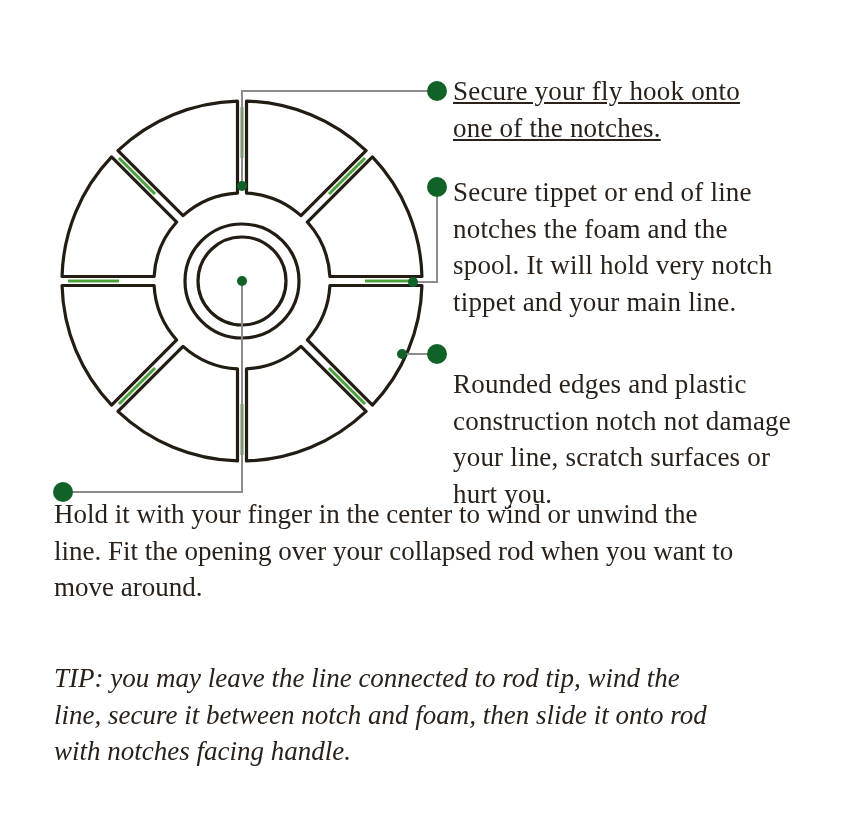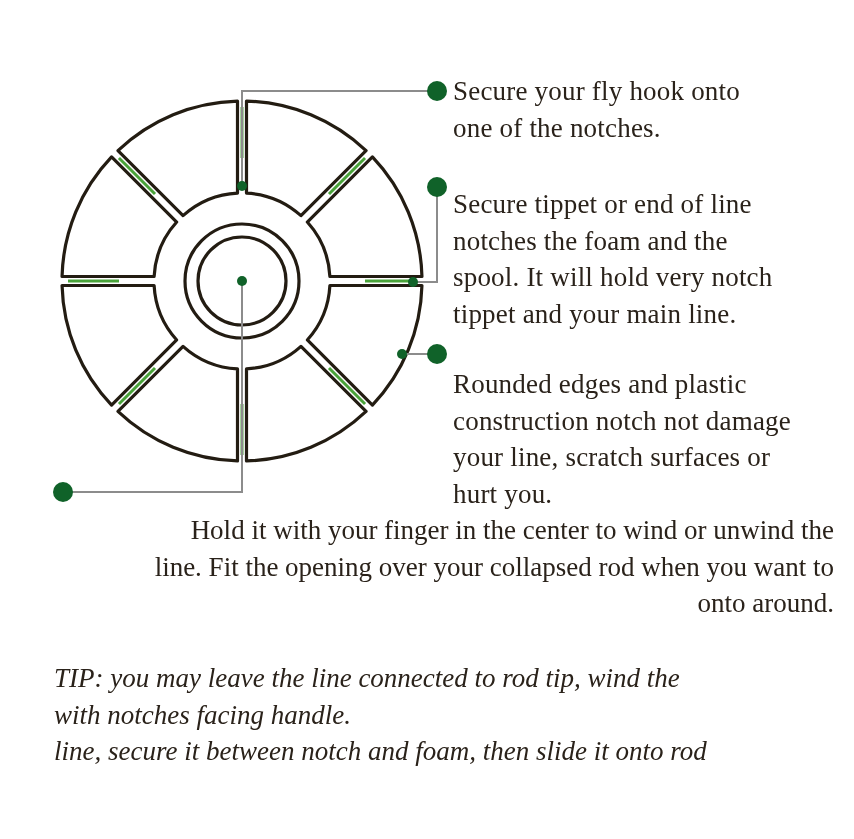--- a/index.html
+++ b/index.html
@@ -1,24 +1,24 @@
 <!DOCTYPE html>
 <html><head>
 <meta charset="utf-8">
 <style>
   html, body { margin: 0; padding: 0; background: #ffffff; }
   body { width: 854px; height: 839px; position: relative; overflow: hidden;
          font-family: "Liberation Serif", "DejaVu Serif", serif; color: #2a221a; }
   #diagram { position: absolute; left: 0; top: 0; }
   .callout { position: absolute; left: 453px; font-size: 27px; line-height: 36.5px; letter-spacing: 0.2px; }
-  #c1 { top: 73px; }
-  #c2 { top: 174px; margin-top: 12px; }
+  #c1 { top: 73px; text-decoration: underline; }
+  #c2 { top: 174px; }
   #c3 { top: 346px; margin-top: 20px; }
   .para { position: absolute; left: 54px; width: 780px; font-size: 27px; line-height: 36.5px; }
-  #p1 { top: 512px; text-align: right; }
+  #p1 { top: 496px; }
   #p2 { top: 660px; font-style: italic; }
 </style>
 </head>
 <body>
 
 <svg id="diagram" width="854" height="839" viewBox="0 0 854 839" xmlns="http://www.w3.org/2000/svg">
   <g id="segments">
       <path d="M329.88496825173786,285.4980390606388 L421.9437529296265,285.4995312646482 A180,180 0 0 1 372.4210969980892,405.0577988593019 L307.32465093698795,339.9634630933486 A88,88 0 0 0 329.88496825173786,285.4980390606388 Z" fill="#ffffff" stroke="#231c12" stroke-width="3.2" stroke-linejoin="round"></path>
       <path d="M300.9634630933486,346.32465093698795 L366.0577988593019,411.4210969980892 A180,180 0 0 1 246.49953126464823,460.9437529296265 L246.49803906063883,368.88496825173786 A88,88 0 0 0 300.9634630933486,346.32465093698795 Z" fill="#ffffff" stroke="#231c12" stroke-width="3.2" stroke-linejoin="round"></path>
       <path d="M237.5019609393612,368.88496825173786 L237.5004687353518,460.9437529296265 A180,180 0 0 1 117.94220114069807,411.4210969980892 L183.03653690665143,346.32465093698795 A88,88 0 0 0 237.5019609393612,368.88496825173786 Z" fill="#ffffff" stroke="#231c12" stroke-width="3.2" stroke-linejoin="round"></path>
@@ -73,19 +73,19 @@
 <div class="callout" id="c3">
   <div>Rounded edges and plastic</div>
   <div>construction notch not damage</div>
   <div>your line, scratch surfaces or</div>
   <div>hurt you.</div>
 </div>
 
 <div class="para" id="p1">
   <div>Hold it with your finger in the center to wind or unwind the</div>
   <div>line. Fit the opening over your collapsed rod when you want to</div>
-  <div>onto around.</div>
+  <div>move around.</div>
 </div>
 <div class="para" id="p2">
   <div>TIP: you may leave the line connected to rod tip, wind the</div>
+  <div>line, secure it between notch and foam, then slide it onto rod</div>
   <div>with notches facing handle.</div>
-  <div>line, secure it between notch and foam, then slide it onto rod</div>
 </div>
 
 </body></html>

